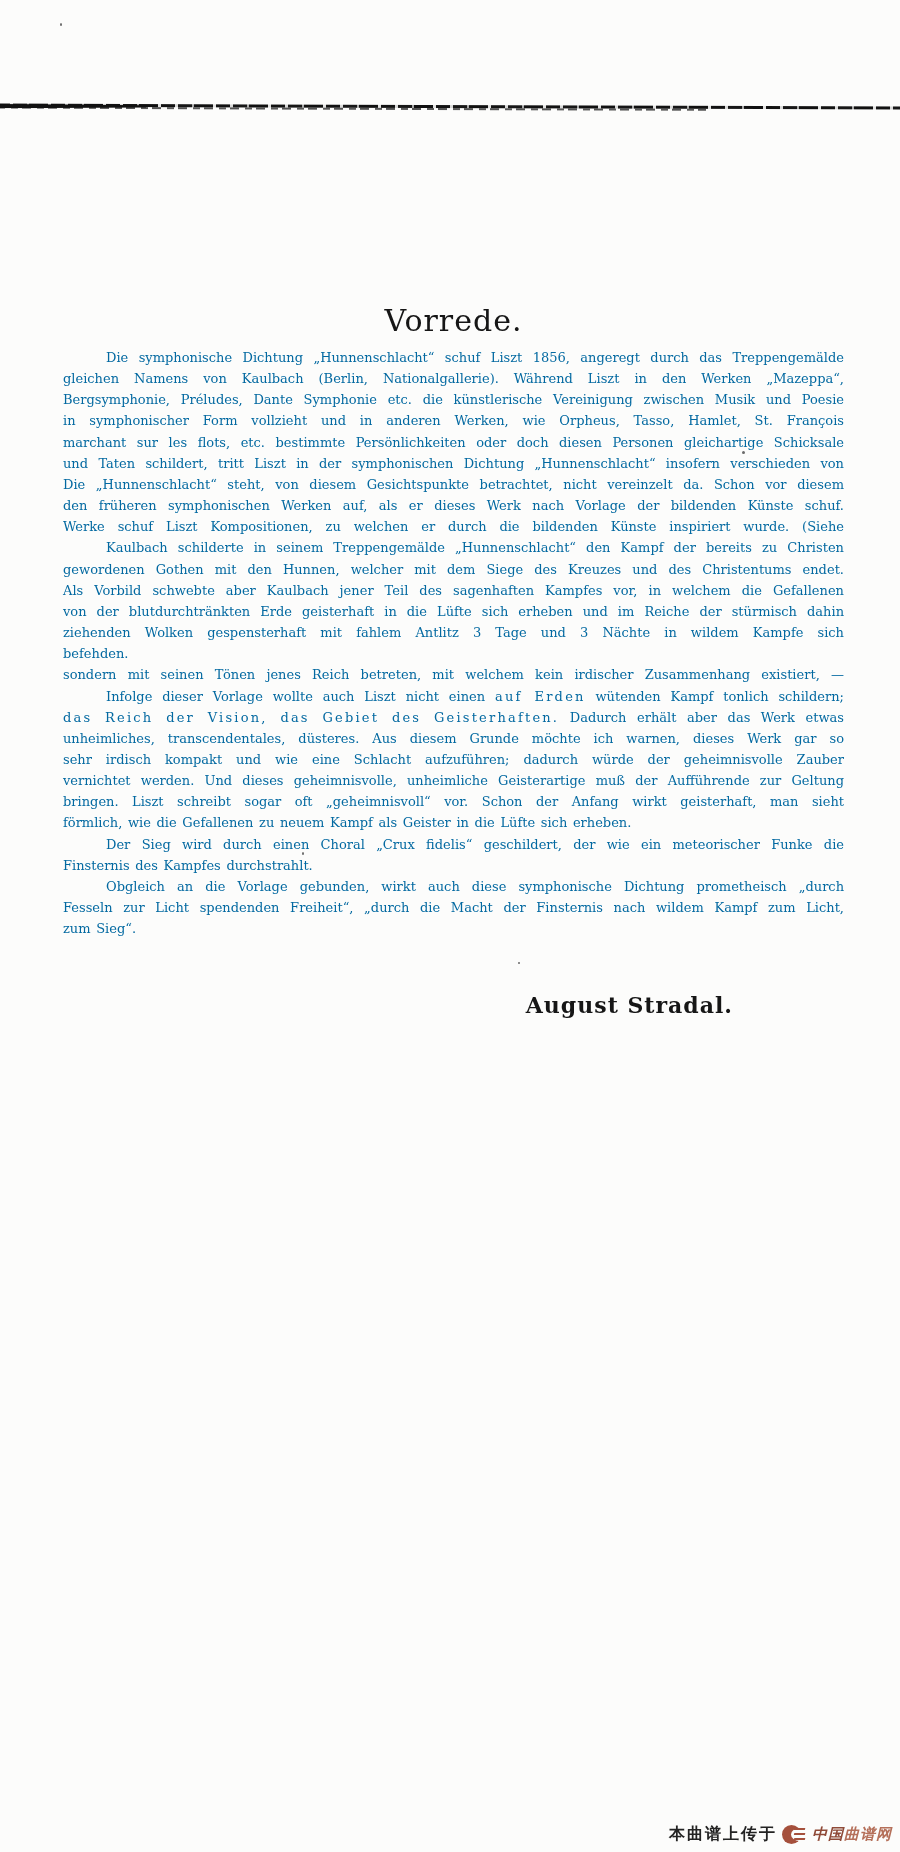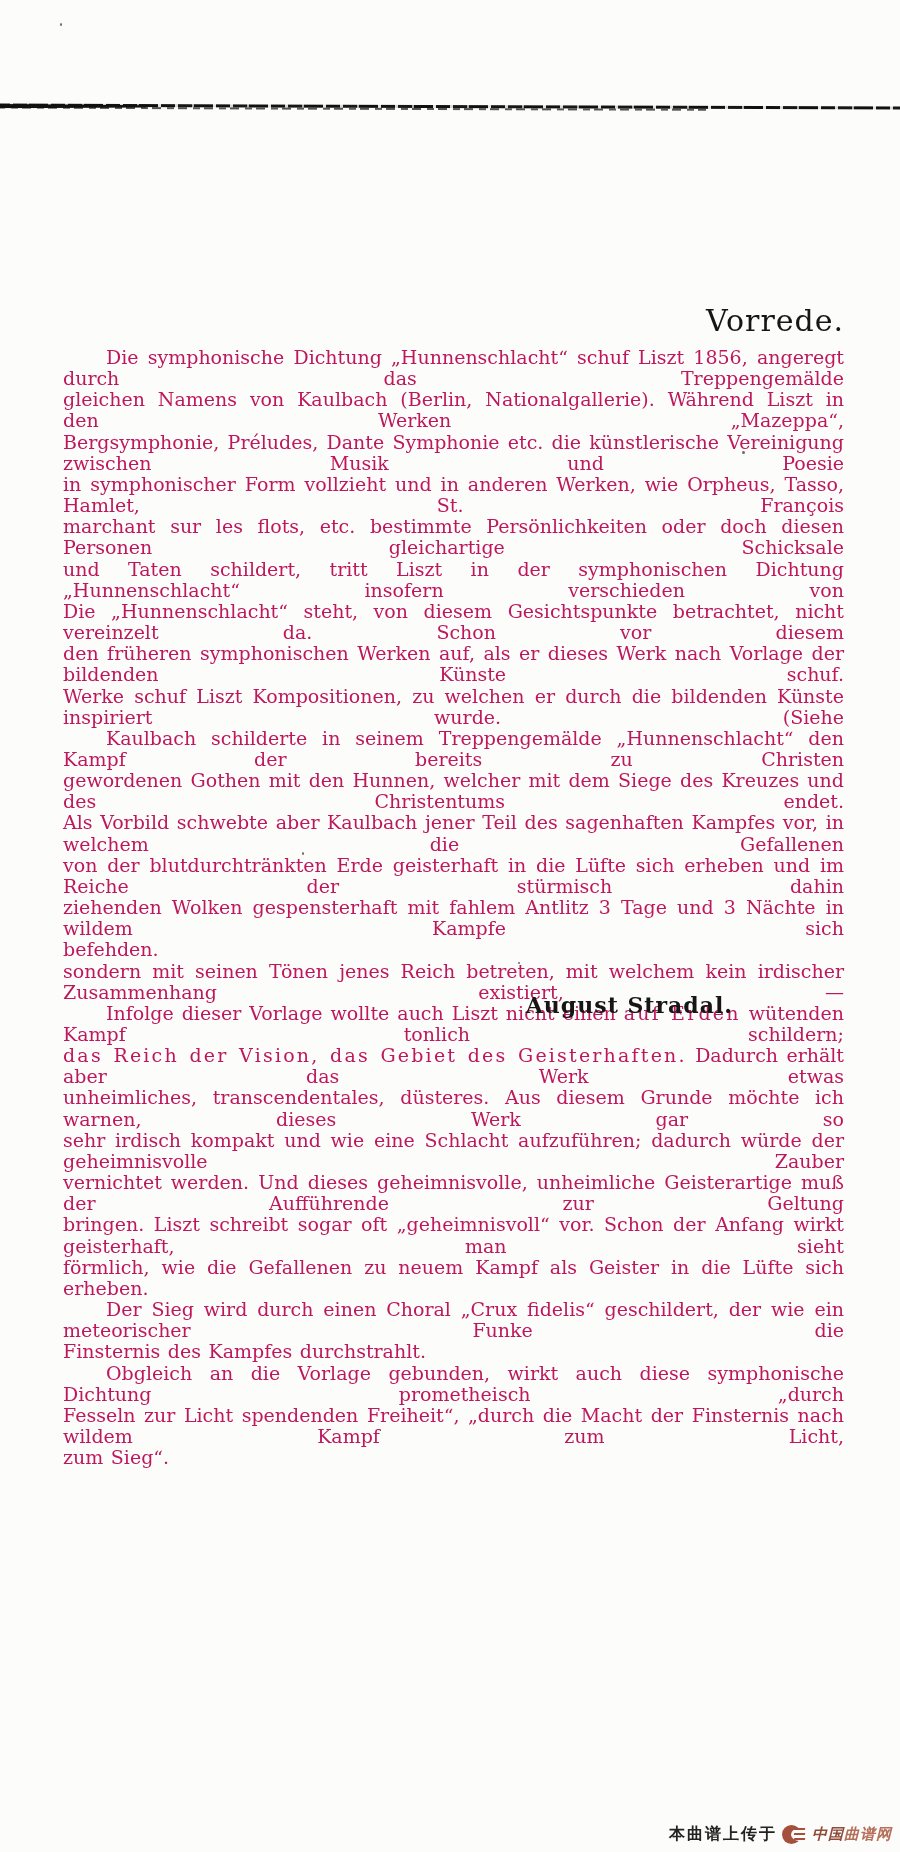--- a/index.html
+++ b/index.html
@@ -28,26 +28,26 @@
     opacity:.8;
   }
   .scan-rule .r3{
     position:absolute;left:0;top:0;width:150px;height:5px;background:#111;
     clip-path:polygon(0 10%,100% 25%,100% 70%,0 95%);
   }
   .speck{position:absolute;background:#6a6a6a;border-radius:50%;}
 
   .page-title{
     position:absolute;left:63px;top:303px;width:781px;
-    text-align:right;font-size:30px;color:#161616;
+    text-align:center;font-size:30px;color:#161616;
     letter-spacing:1px;
   }
   .preface{
     position:absolute;left:63px;top:347px;width:781px;
-    font-size:19px;line-height:21.15px;color:#be185d;
+    font-size:13px;line-height:21.15px;color:#0369a1;
     word-spacing:1.5px;
   }
   .paragraph{margin:0;}
   .line{text-align:justify;text-align-last:justify;}
   .line.first{text-indent:43px;}
   .line.last{text-align-last:left;}
   .sperr{letter-spacing:2.2px;}
 
   .signature{
     position:absolute;top:992px;right:167px;

